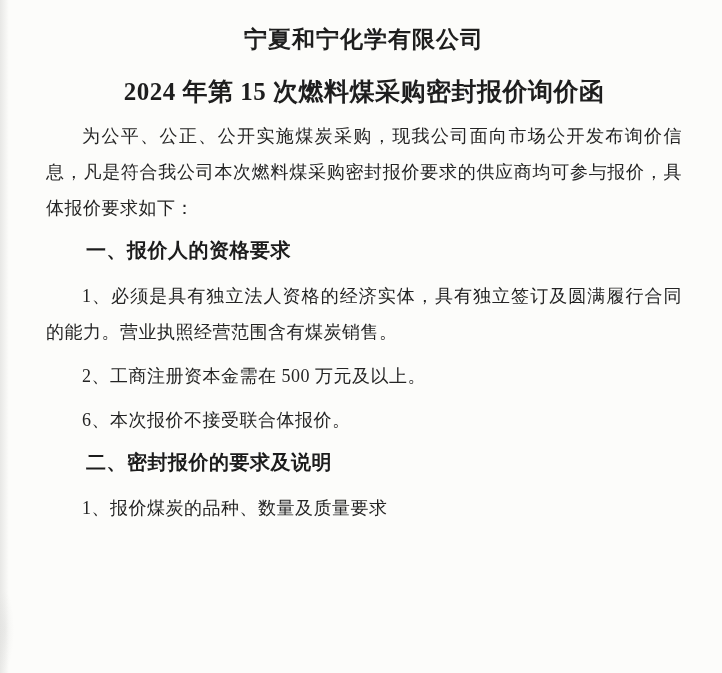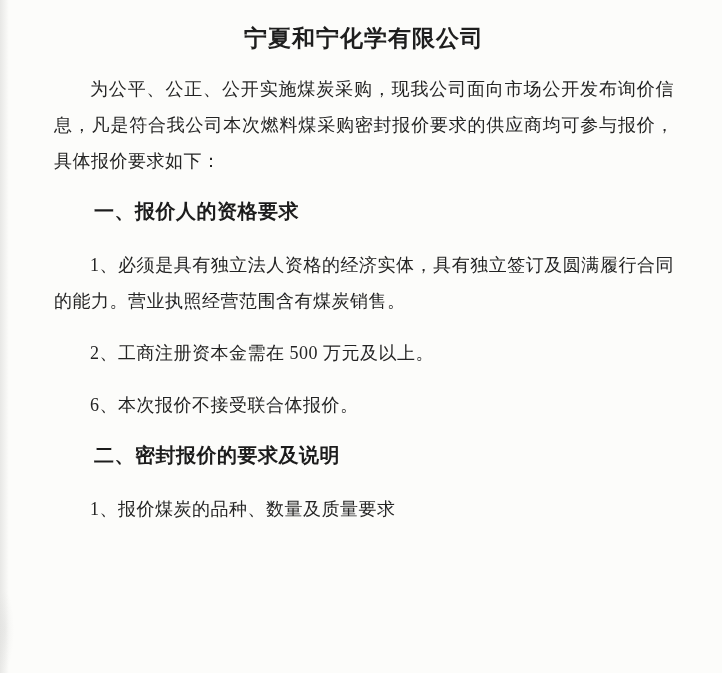--- a/index.html
+++ b/index.html
@@ -33,21 +33,21 @@
     width: 18px; height: 80px;
     background: radial-gradient(closest-side, rgba(60,60,60,0.05), rgba(60,60,60,0));
     pointer-events: none;
   }
   .content {
     padding: 0 32px 0 38px; 
   }
   .doc-title {
     margin: 0;
     text-align: center;
-    font-family: Liberation Mono, monospace;
+    font-family: Liberation Serif, serif;
     font-weight: bold;
     color: #1e1e1e;
   }
   .doc-title.company {
     padding-top: 25px;
     font-size: 23px;
     line-height: 30px;
     letter-spacing: 1px;
   }
   .doc-title.subject {
@@ -57,40 +57,41 @@
     letter-spacing: 0.5px;
   }
   .body-text {
     margin-top: 10px;
     font-family: "Liberation Serif", "DejaVu Serif", serif;
     font-size: 18px;
     line-height: 36px;
     letter-spacing: 0.5px;
   }
   .body-text p {
-    margin: 16px;
+    margin: 8px;
     text-indent: 2em;
     text-align: justify;
   }
   p.sec-heading {
     font-family: Liberation Mono, monospace;
     font-weight: bold;
     font-size: 20px;
     color: #1c1c1c;
     letter-spacing: 0.5px;
   }
 </style>
 </head>
 <body>
 
 <div class="page">
   <div class="content">
 
     <h1 class="doc-title company">宁夏和宁化学有限公司</h1>
 
+    <h2 class="doc-title subject">2024 年第 15 次燃料煤采购密封报价询价函</h2>
 
     <div class="body-text">
 
       <p>为公平、公正、公开实施煤炭采购，现我公司面向市场公开发布询价信息，凡是符合我公司本次燃料煤采购密封报价要求的供应商均可参与报价，具体报价要求如下：</p>
 
       <p class="sec-heading">一、报价人的资格要求</p>
 
       <p>1、必须是具有独立法人资格的经济实体，具有独立签订及圆满履行合同的能力。营业执照经营范围含有煤炭销售。</p>
 
       <p>2、工商注册资本金需在 500 万元及以上。</p>

